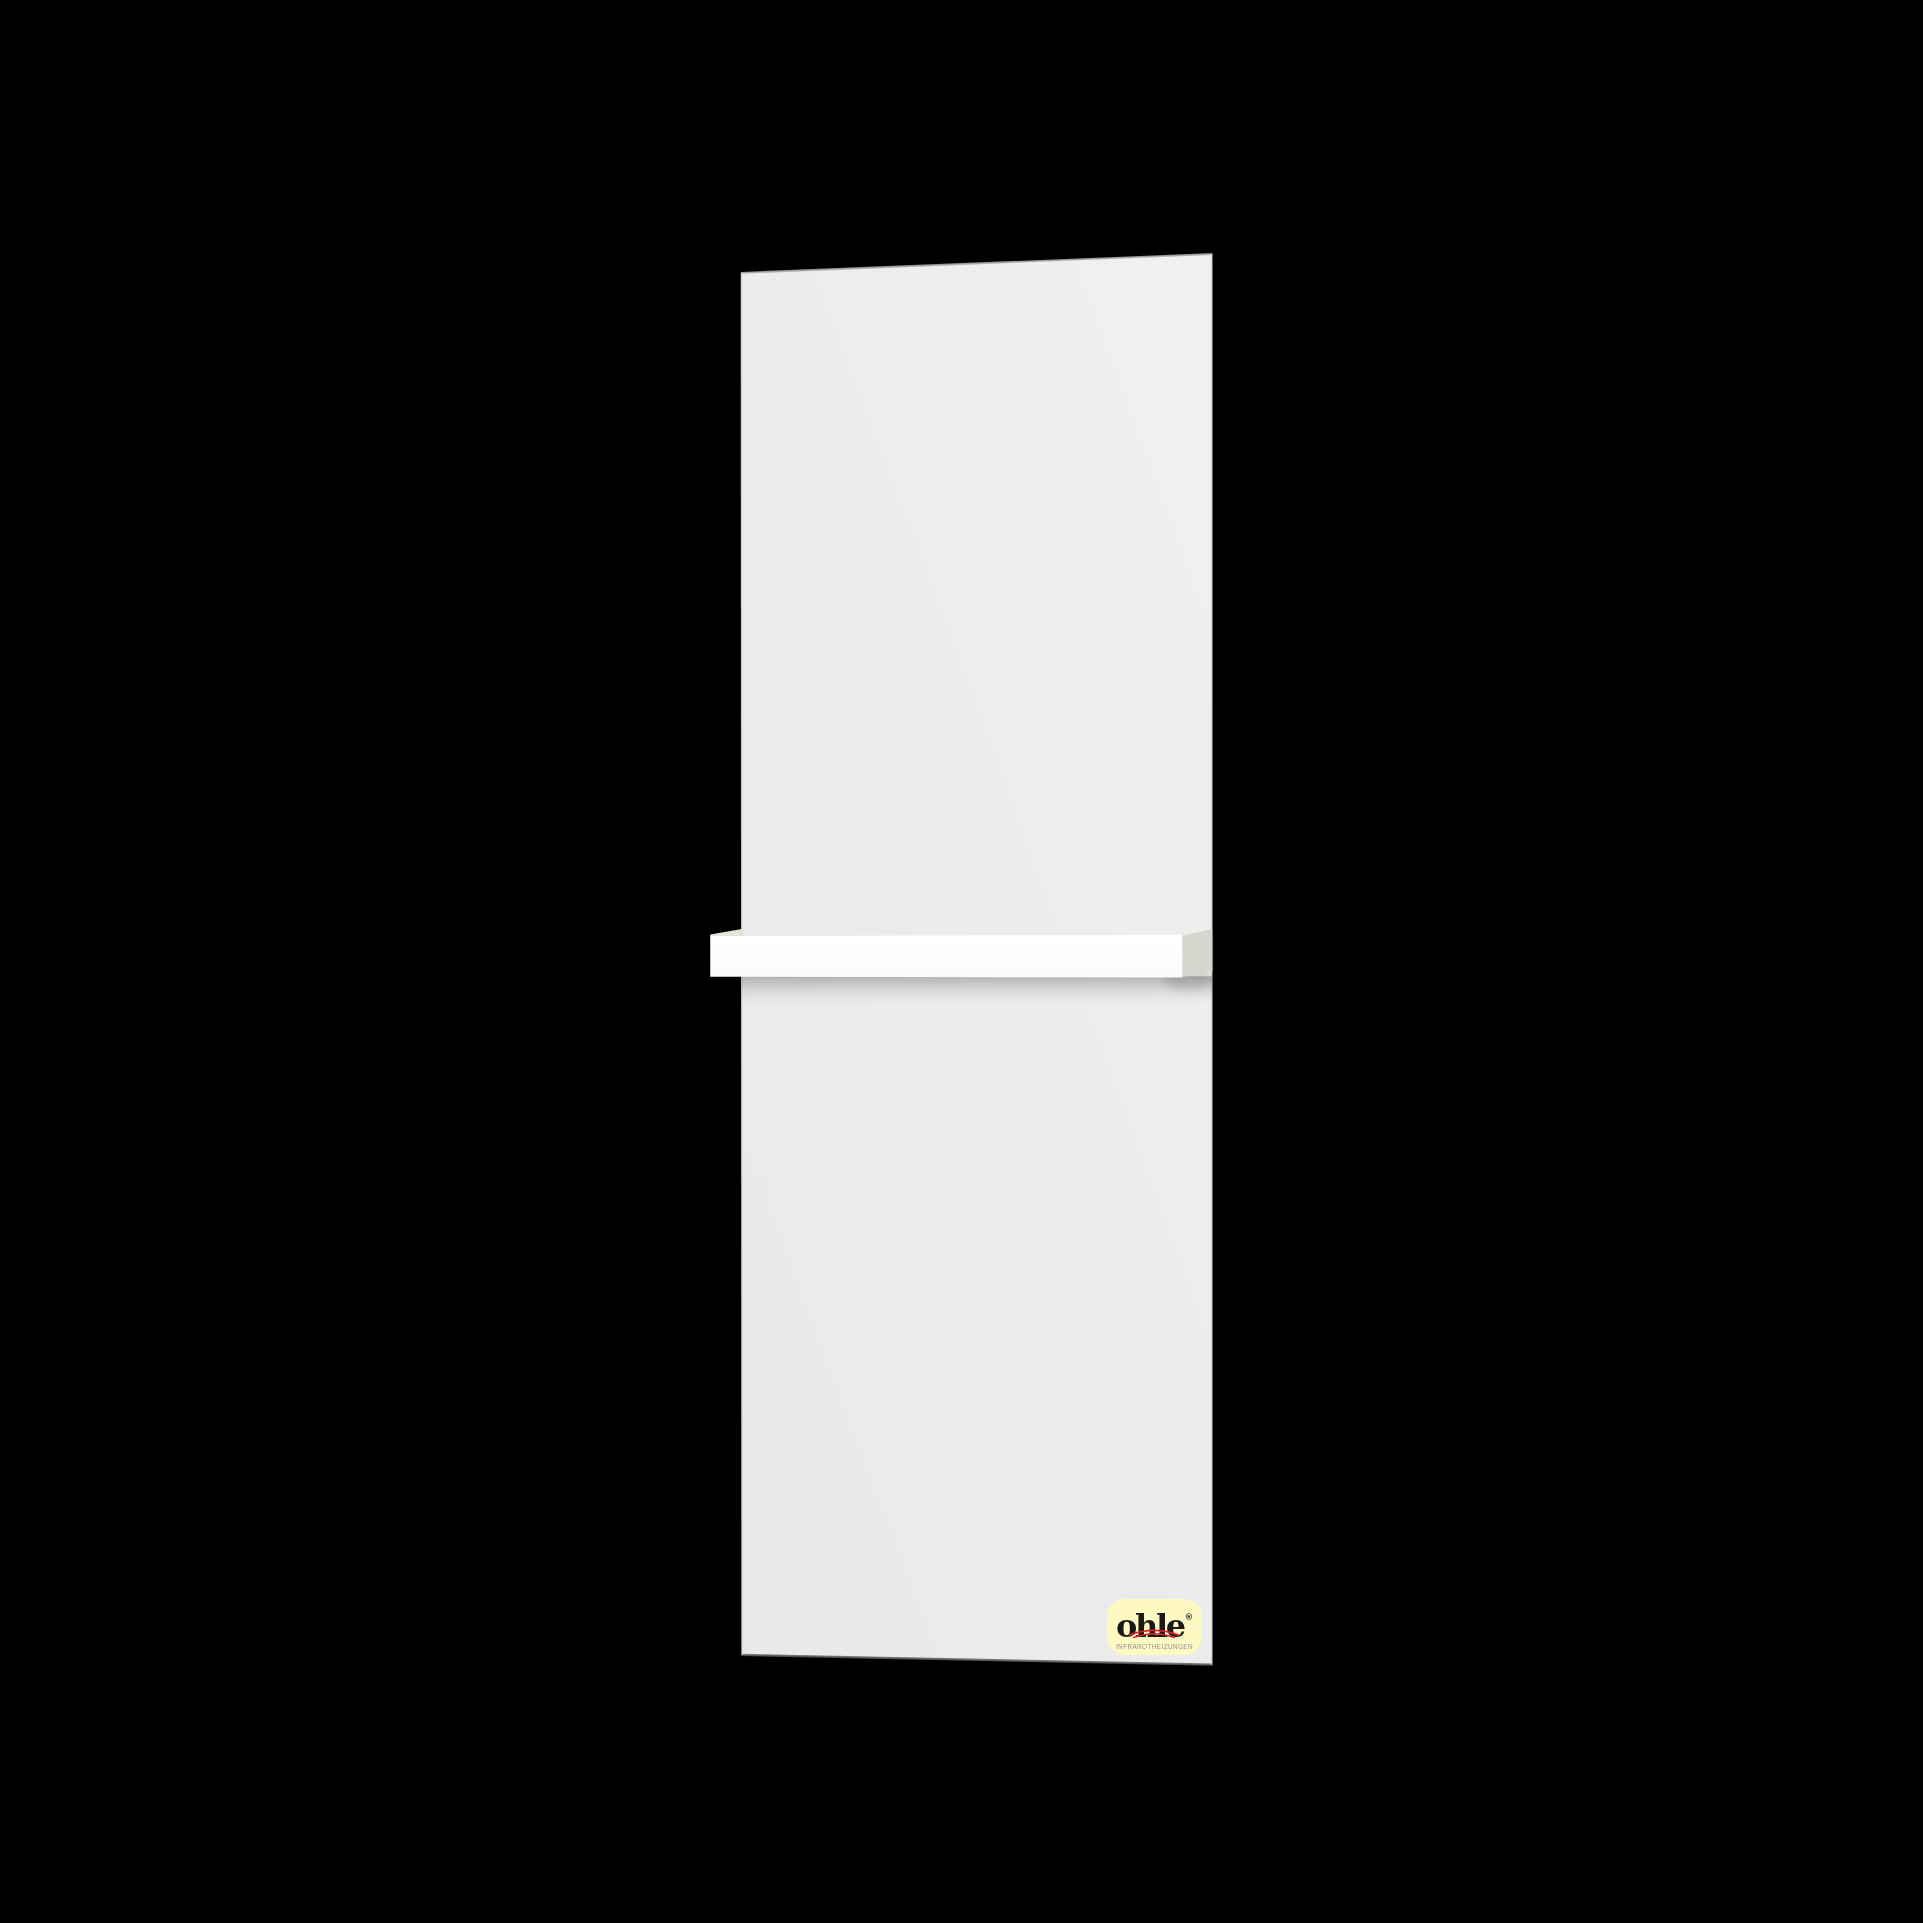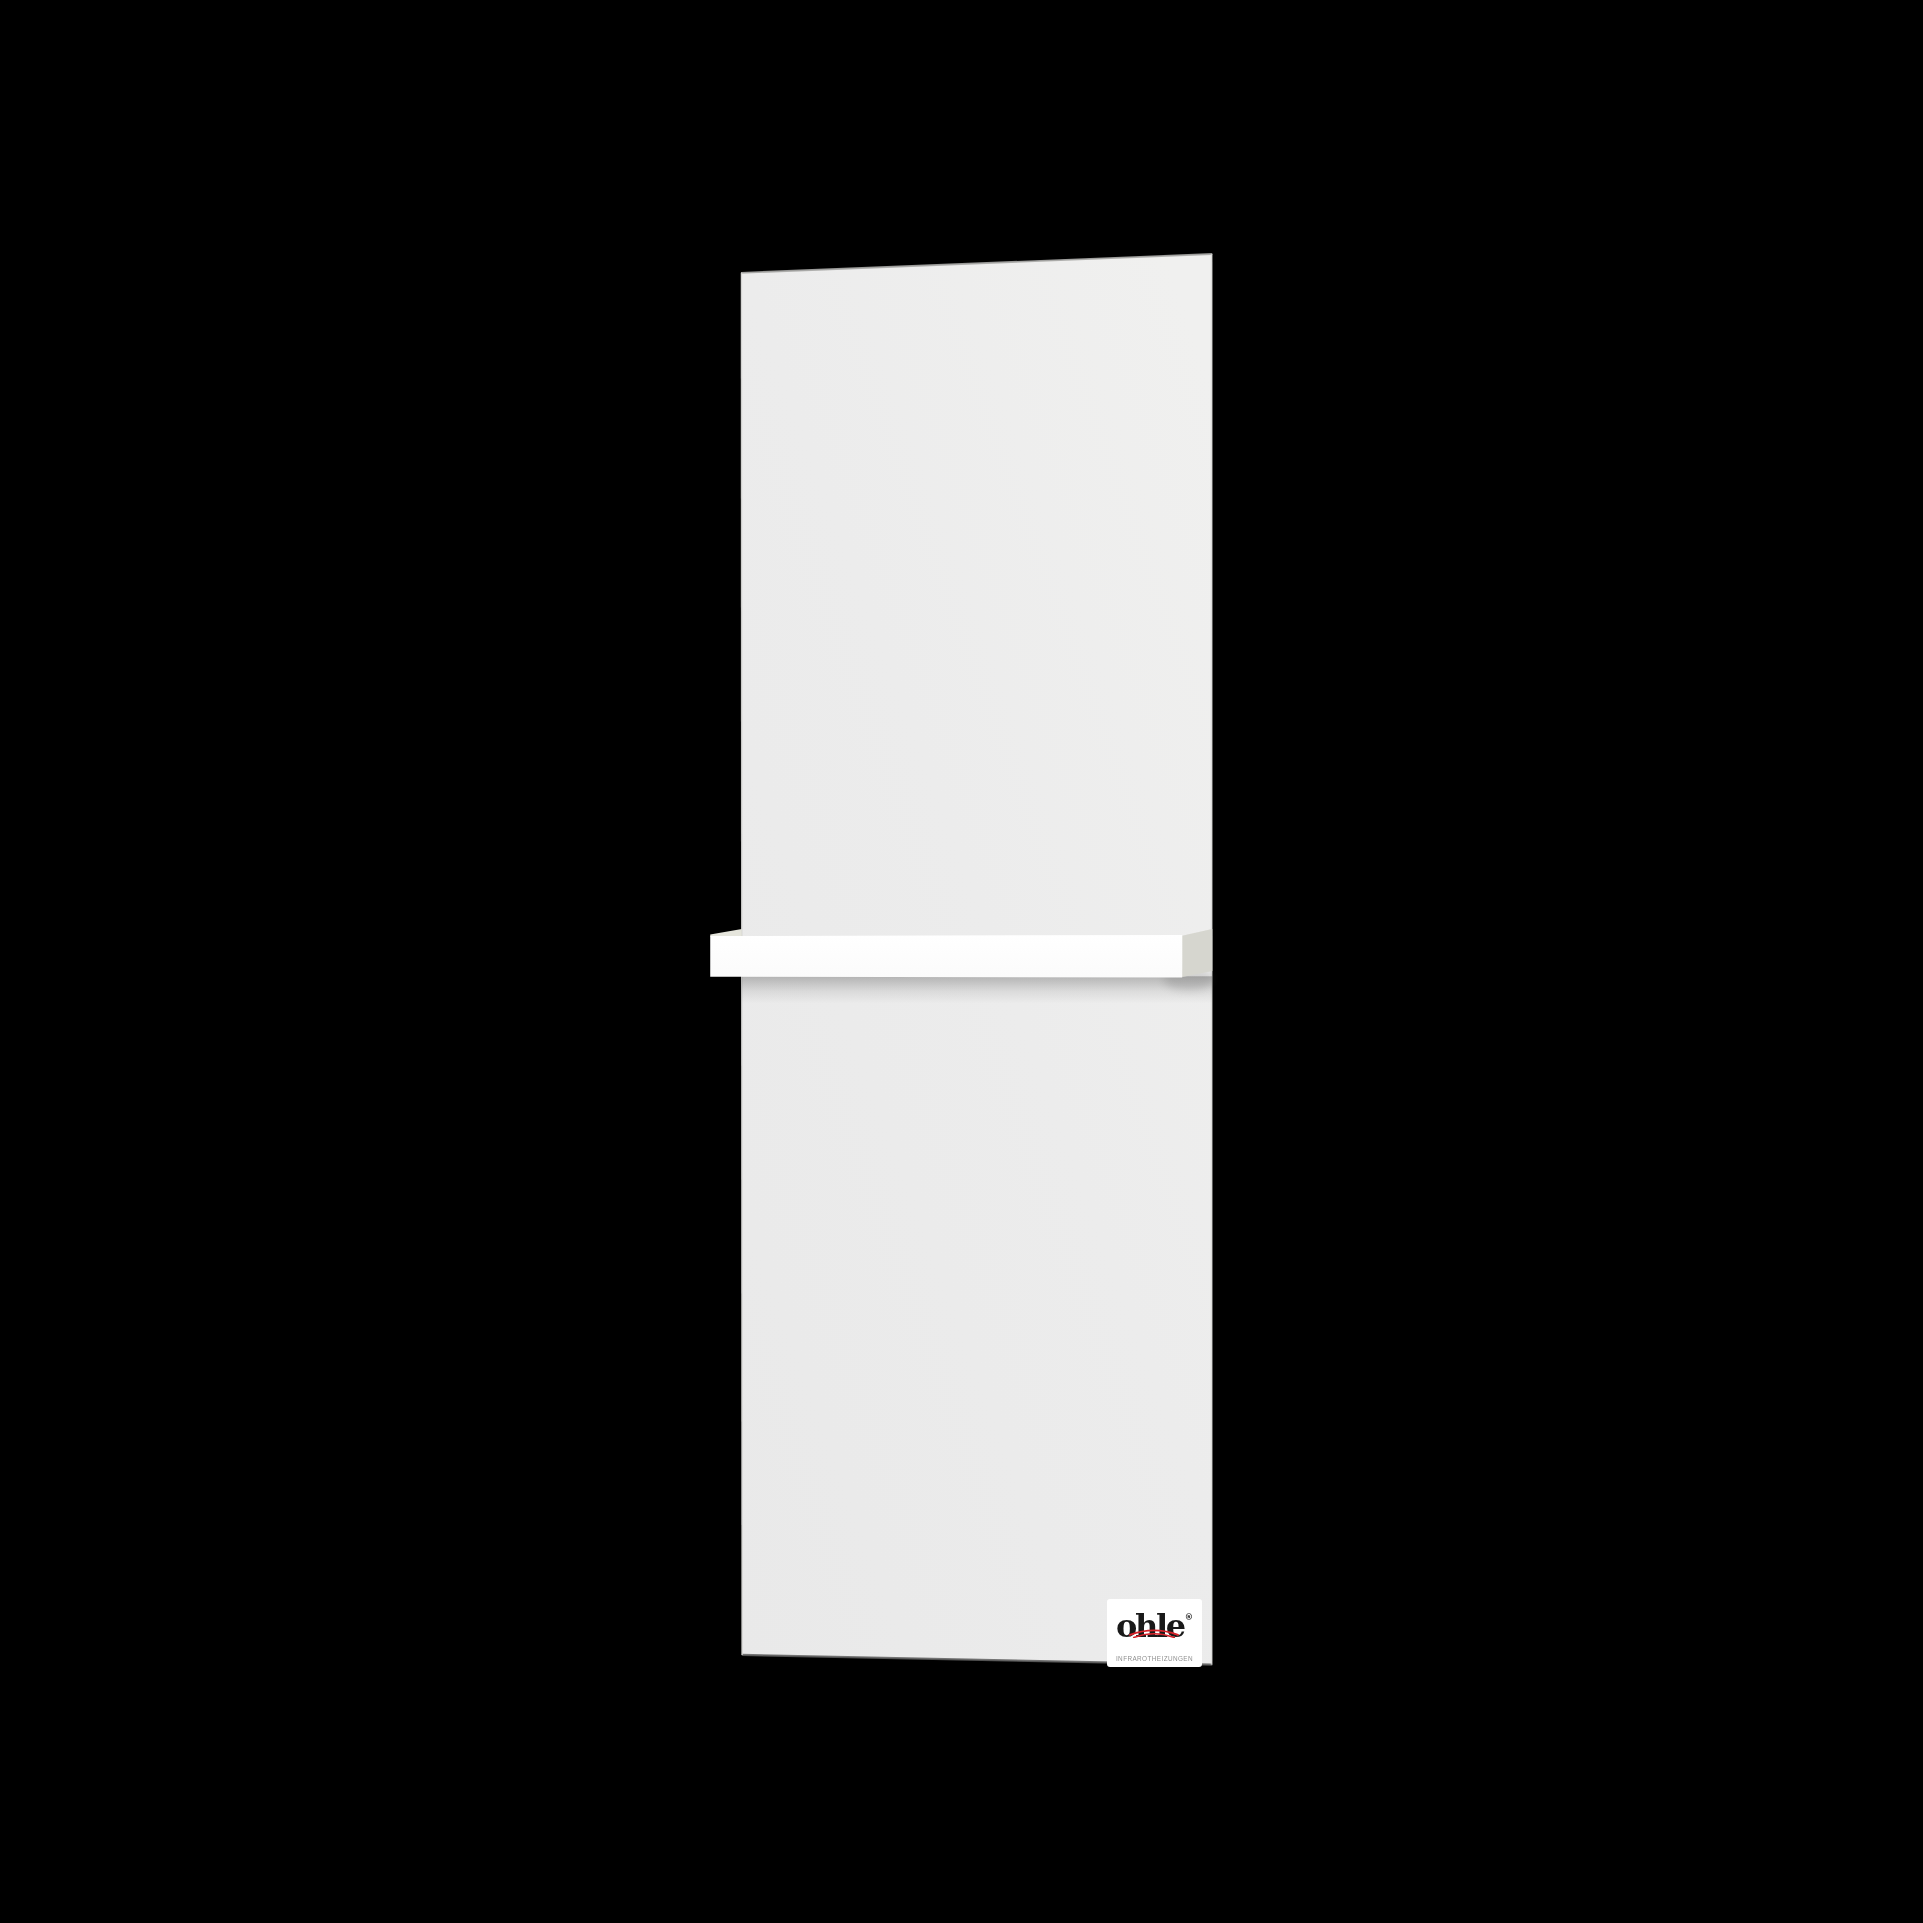--- a/index.html
+++ b/index.html
@@ -24,23 +24,23 @@
     width: 1924px;
     height: 1924px;
     display: block;
   }
   
   .logo-card {
     position: absolute;
     left: 1107px;
     top: 1599px;
     width: 95px;
-    height: 68px;
-    background: #ffffff;
-    border-radius: 3px;
+    height: 56px;
+    background: #fef9c3;
+    border-radius: 18px;
     overflow: hidden;
   }
   .brand-wordmark {
     position: absolute;
     top: 1.5px;
     left: 0;
     width: 100%;
     text-align: center;
     font-family: "DejaVu Serif", serif;
     font-weight: 700;

